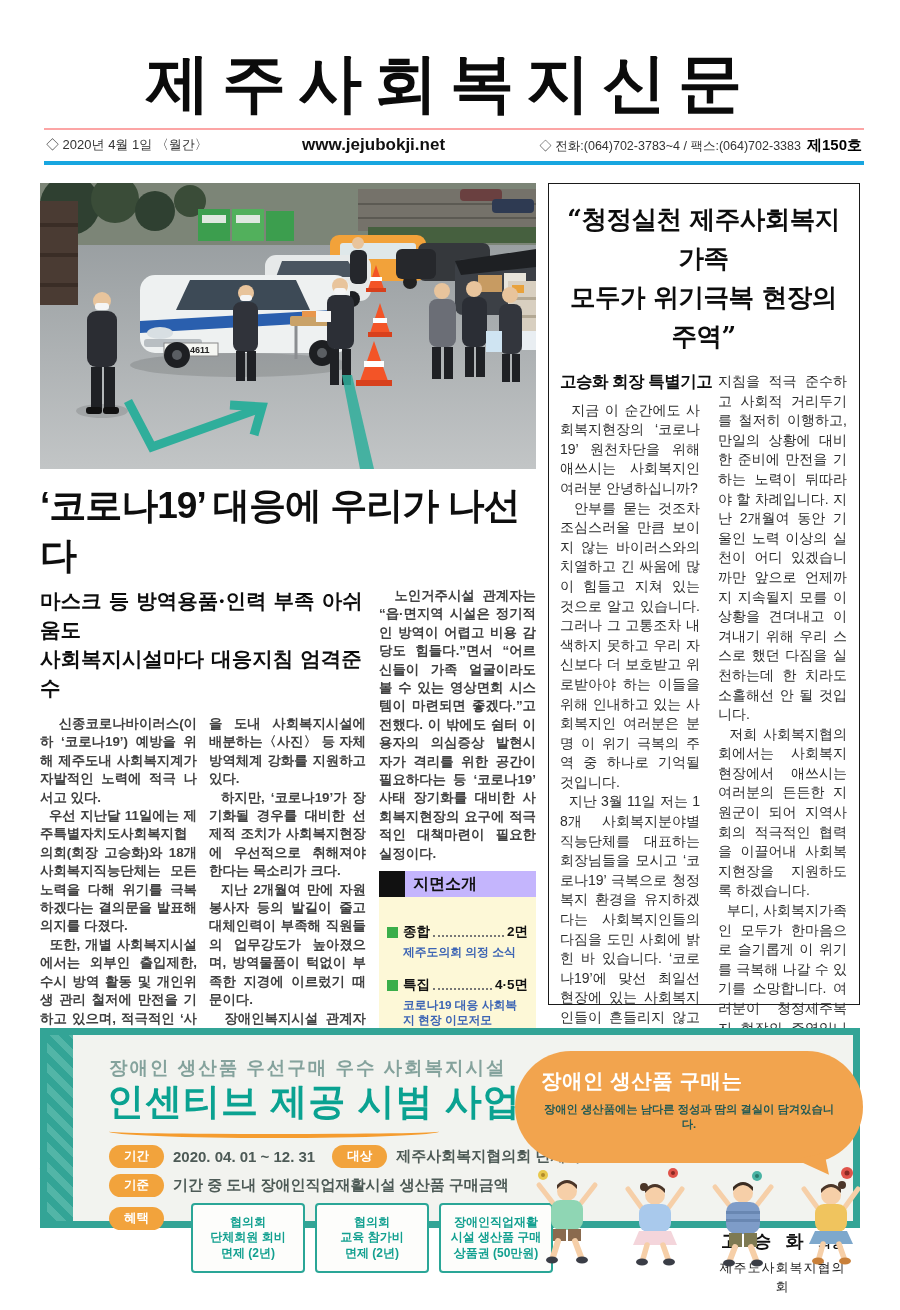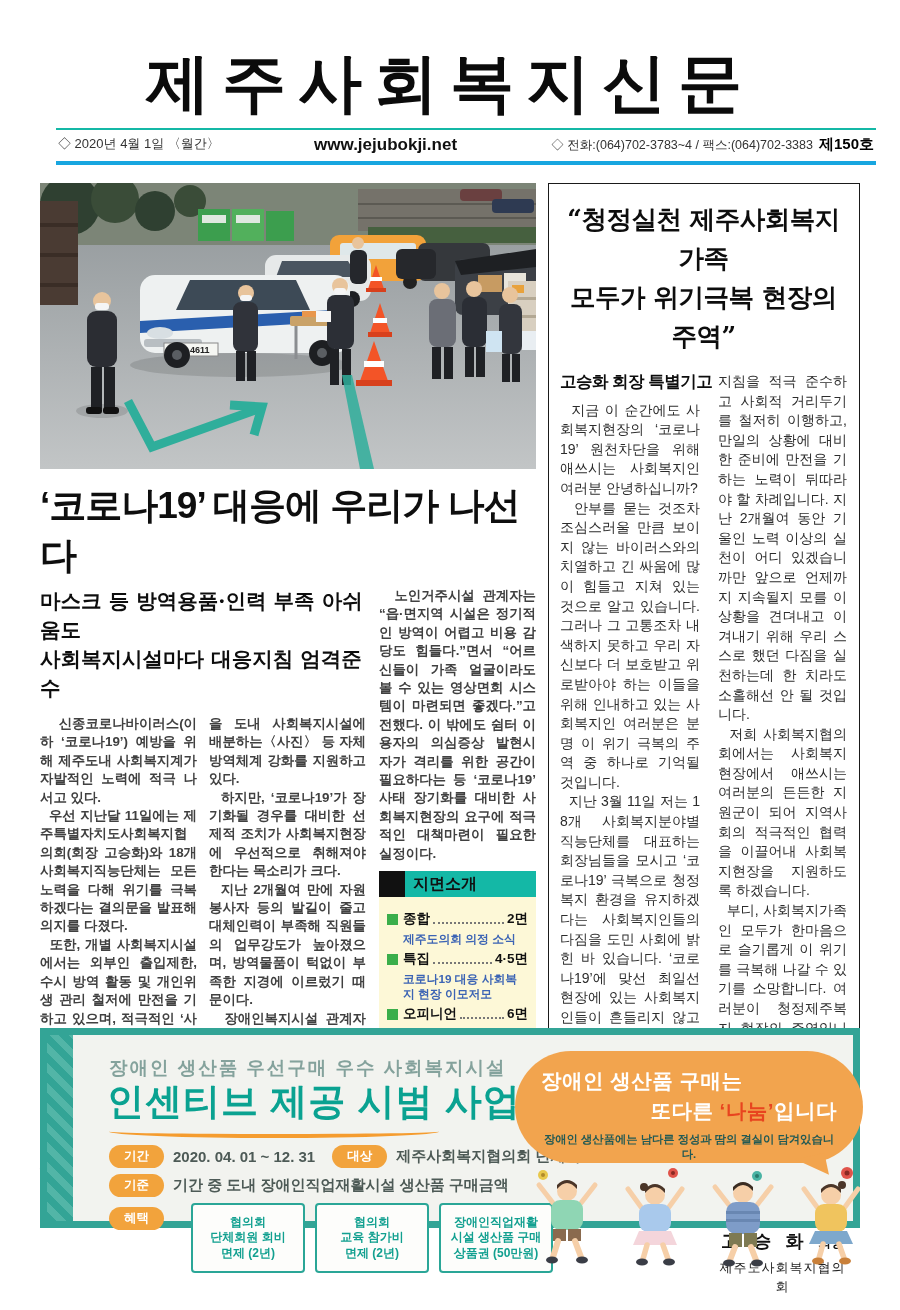--- a/index.html
+++ b/index.html
@@ -5,56 +5,56 @@
   html,body{margin:0;padding:0;background:#e9e9e9;}
   .page{position:relative;width:900px;height:1310px;background:#ffffff;margin:0 auto;
         font-family:"Liberation Sans",sans-serif;color:#222;overflow:hidden;}
   .prewrap{white-space:pre-wrap;}
 
   
   .masthead{position:absolute;top:40px;left:0;width:100%;text-align:center;
     font-family:"DejaVu Serif",serif;font-weight:900;font-size:64px;letter-spacing:12px;color:#0b0b0b;}
 
   
-  .infobar{position:absolute;top:128px;left:56px;width:820px;
-    border-top:2px solid #14b8a6;border-bottom:4px solid #18a6e0;
-    display:flex;justify-content:space-between;padding:5px 2px 6px 2px;box-sizing:border-box;}
+  .infobar{position:absolute;top:128px;left:44px;width:820px;
+    border-top:2px solid #fca5a5;border-bottom:4px solid #18a6e0;
+    display:flex;align-items:center;justify-content:space-between;padding:5px 2px 6px 2px;box-sizing:border-box;}
   .infobar .date{font-size:13px;color:#333;}
   .infobar .site{font-size:17px;font-weight:bold;color:#111;}
   .infobar .contact{font-size:12.5px;color:#333;}
   .infobar .issue{font-size:15px;font-weight:bold;color:#000;margin-left:6px;}
 
   
   .content{position:absolute;top:183px;left:40px;width:820px;height:826px;}
   .left-col{position:absolute;left:0;top:0;width:496px;}
   .photo{width:496px;height:286px;overflow:hidden;background:#9aa0a4;}
   .headline{margin:12px 0 6px 0;font-size:37px;font-weight:900;color:#0e0e0e;letter-spacing:-1px;}
   .body-row{display:flex;gap:12px;margin-top:6px;}
   .left23{width:327px;}
   .subheads{font-family:"DejaVu Serif",serif;font-weight:bold;font-size:20.5px;line-height:29px;color:#0d0d0d;margin-bottom:12px;letter-spacing:0px;}
   .cols2{display:flex;gap:12px;}
   .bcol{width:157px;font-size:13.4px;line-height:18.4px;text-align:justify;word-break:break-all;color:#404040;margin:0;font-weight:bold;}
   .col3stack{width:157px;}
 
   
   .page-guide{margin-top:8px;width:157px;}
-  .pg-header{display:flex;align-items:stretch;height:26px;background:#14b8a6;}
+  .pg-header{display:flex;align-items:stretch;height:26px;background:#c4b5fd;}
   .pg-header .sq{width:26px;background:#111;}
   .pg-header .ttl{flex:1;display:flex;align-items:center;padding-left:8px;font-weight:900;font-size:16px;color:#111;}
   .pg-body{background:#fdf8d7;padding:10px 8px 12px 8px;}
   .pg-row{display:flex;align-items:flex-end;margin-top:10px;}
-  .pg-row:first-child{margin-top:3px;}
+  .pg-row:first-child{margin-top:16px;}
   .pg-bullet{width:11px;height:11px;background:#3aae4a;margin:0 5px 3px 0;flex:none;}
   .pg-label{font-weight:900;font-size:13.5px;color:#111;white-space:nowrap;}
   .pg-leader{flex:1;border-bottom:2px dotted #777;margin:0 3px 4px 3px;height:1px;}
   .pg-page{font-weight:900;font-size:13.5px;color:#111;white-space:nowrap;}
   .pg-desc{margin:4px 0 0 16px;font-size:11.8px;line-height:15px;font-weight:bold;color:#3c64b4;}
 
   
-  .right-box{position:absolute;left:508px;top:0;width:312px;height:980px;border:1px solid #1a1a1a;box-sizing:border-box;padding:16px 12px 10px 11px;}
+  .right-box{position:absolute;left:508px;top:0;width:312px;height:822px;border:1px solid #1a1a1a;box-sizing:border-box;padding:16px 12px 10px 11px;}
   .quote{font-family:"DejaVu Serif",serif;font-weight:900;font-size:25.5px;line-height:39px;color:#0d0d0d;text-align:center;letter-spacing:-0.5px;}
   .op-cols{display:flex;gap:18px;margin-top:16px;}
   .ocol{width:140px;font-size:14px;line-height:19.6px;text-align:justify;word-break:break-all;color:#2c2c2c;}
   .byline{font-weight:900;font-size:16.5px;color:#0d0d0d;margin-bottom:9px;letter-spacing:-0.5px;white-space:nowrap;}
   .portrait-wrap{margin-top:10px;text-align:center;}
   .portrait{width:108px;height:128px;border:1px solid #bbb;display:inline-block;}
   .p-name{font-family:"DejaVu Serif",serif;font-weight:900;font-size:18px;letter-spacing:4px;color:#111;margin-top:8px;}
   .p-name .role{font-size:13px;letter-spacing:0;}
   .p-org{font-size:13px;color:#222;margin-top:5px;letter-spacing:1px;}
 
@@ -377,21 +377,20 @@
 면제 (2년)</div>
         <div class="benefit">장애인직업재활
 시설 생산품 구매
 상품권 (50만원)</div>
       </div>
     </div>
 
     <div class="bubble">
       <div class="bubble-tail"></div>
       <div class="bub1">장애인 생산품 구매는</div>
-      <div class="bub2"><span>또다른 </span><span class="hl">‘나눔’</span><span>입니다</span></div>
       <div class="bubsub">장애인 생산품에는 남다른 정성과 땀의 결실이 담겨있습니다.</div>
     </div>
 
     <svg class="people" viewBox="0 0 335 100">
 
       <g>
         <circle cx="18" cy="8" r="5" fill="#e8c84c"></circle>
           <circle cx="18" cy="8" r="2" fill="#b08a2a"></circle>
         <circle cx="148" cy="6" r="5" fill="#e0534a"></circle>
           <circle cx="148" cy="6" r="2" fill="#8a2a24"></circle>

